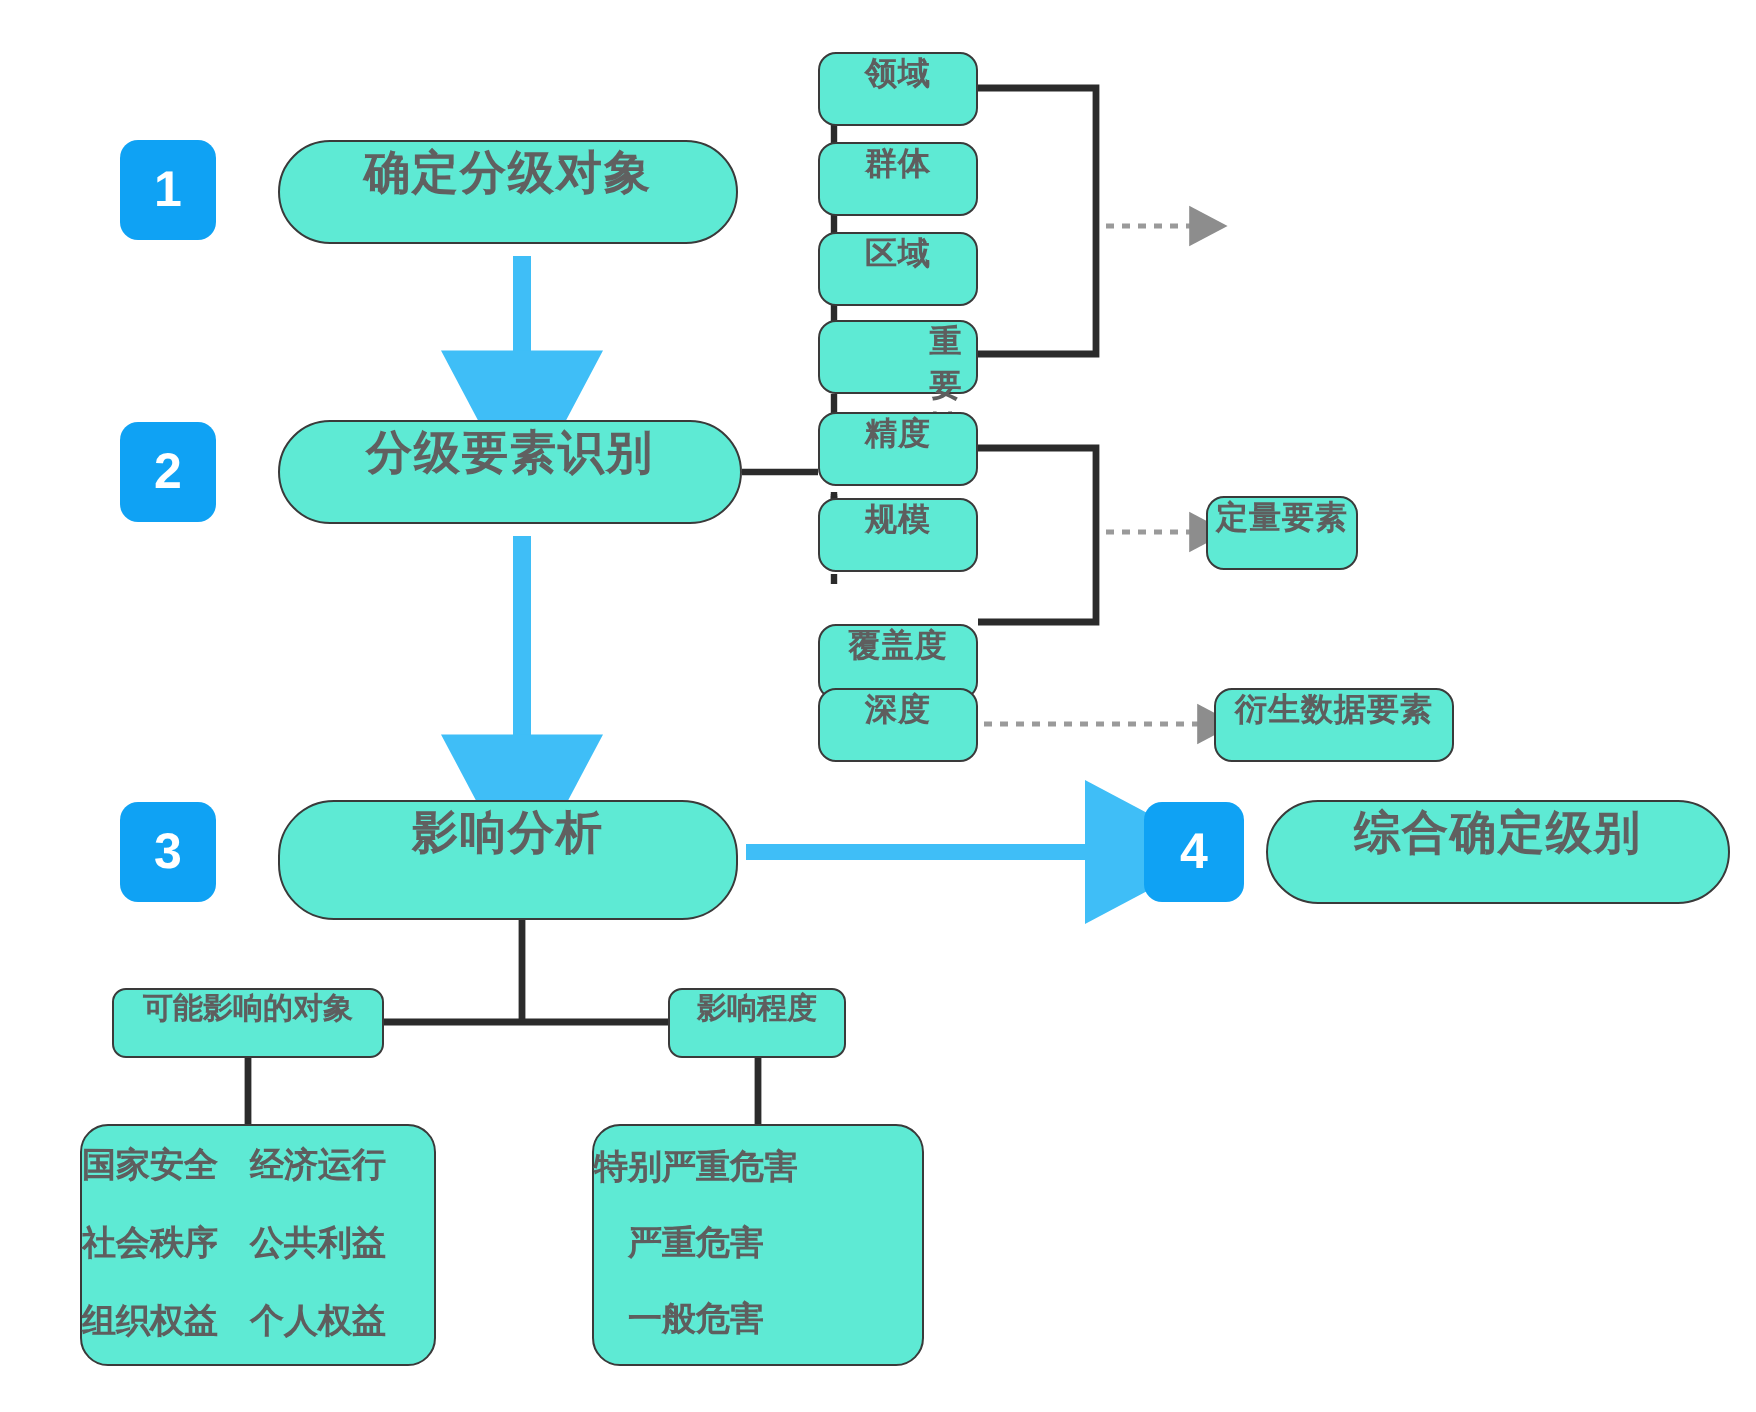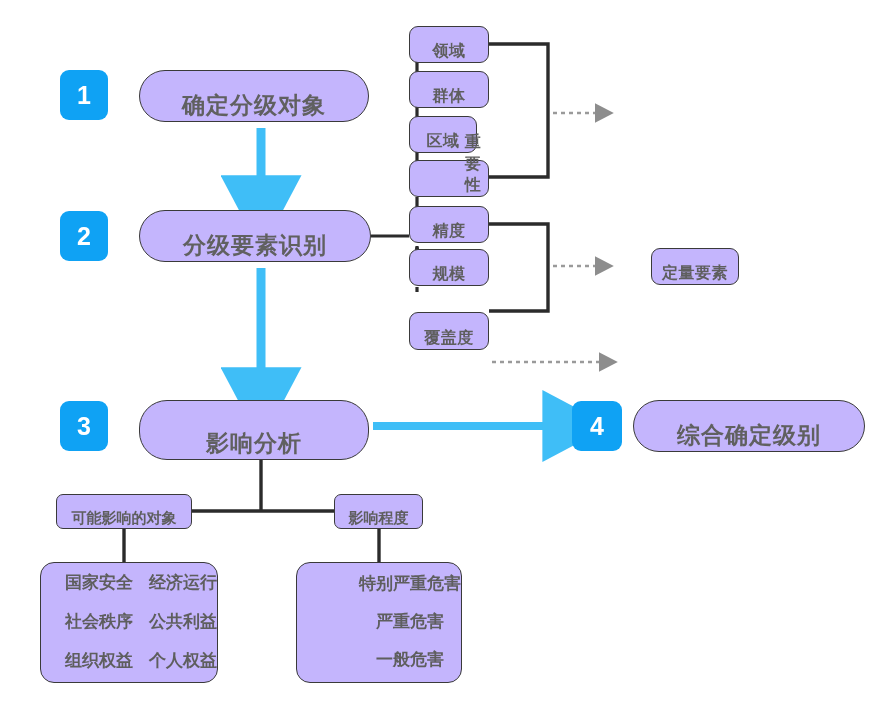--- a/index.html
+++ b/index.html
@@ -25,23 +25,23 @@
     top: 0;
     width: 878px;
     height: 706px;
     overflow: visible;
   }
   
   .node {
     position: absolute;
     box-sizing: border-box;
     display: flex;
-    align-items: flex-end;
+    align-items: flex-start;
     justify-content: center;
-    background: #c4b5fd;
+    background: #5eead4;
     color: #5a5a5a;
     text-align: center;
     line-height: 1.35;
     font-family: Liberation Serif, serif;
   }
   .stage-box {
     border: 1.4px solid #3a3a3a;
     border-radius: 28px;
     font-size: 23px;
     font-weight: bold;
@@ -203,42 +203,48 @@
   <div class="node stage-box" style="left:633px; top:400px; width:232px; height:52px;">
     <span>综合确定级别</span>
   </div>
 
   <div class="node mini-box" style="left:409px; top:26px; width:80px; height:37px;">
     <span>领域</span>
   </div>
   <div class="node mini-box" style="left:409px; top:71px; width:80px; height:37px;">
     <span>群体</span>
   </div>
-  <div class="node mini-box" style="left:409px; top:116px; width:68px; height:37px;">
+  <div class="node mini-box" style="left:409px; top:116px; width:80px; height:37px;">
     <span>区域</span>
   </div>
   <div class="node mini-box" style="left:409px; top:160px; width:80px; height:37px;padding-left:48px;">
     <span>重要性</span>
   </div>
 
 
   <div class="node mini-box" style="left:409px; top:206px; width:80px; height:37px;">
     <span>精度</span>
   </div>
   <div class="node mini-box" style="left:409px; top:249px; width:80px; height:37px;">
     <span>规模</span>
   </div>
   <div class="node mini-box" style="left:409px; top:292px; width:80px; height:38px;margin-top:20px;">
     <span>覆盖度</span>
   </div>
 
-  <div class="node target-box" style="left:603px; top:248px; width:88px; height:37px;margin-left:48px;">
+  <div class="node target-box" style="left:603px; top:248px; width:76px; height:37px;">
     <span>定量要素</span>
   </div>
 
+  <div class="node mini-box" style="left:409px; top:344px; width:80px; height:37px;">
+    <span>深度</span>
+  </div>
+  <div class="node target-box" style="left:607px; top:344px; width:120px; height:37px;">
+    <span>衍生数据要素</span>
+  </div>
 
   <div class="node sub-box" style="left:56px; top:494px; width:136px; height:35px;">
     <span>可能影响的对象</span>
   </div>
   <div class="node sub-box" style="left:334px; top:494px; width:89px; height:35px;">
     <span>影响程度</span>
   </div>
 
   <div class="node list-box" style="left:40px; top:562px; width:178px; height:121px;">
     <div class="grid2">

